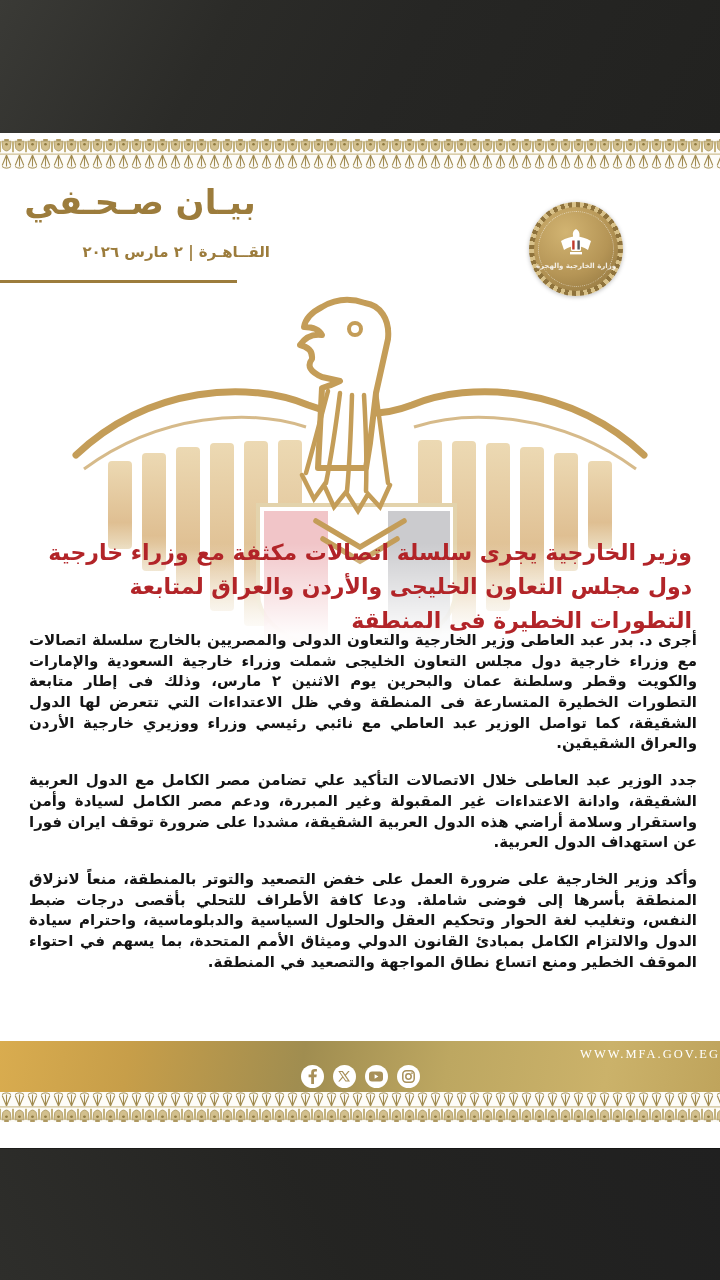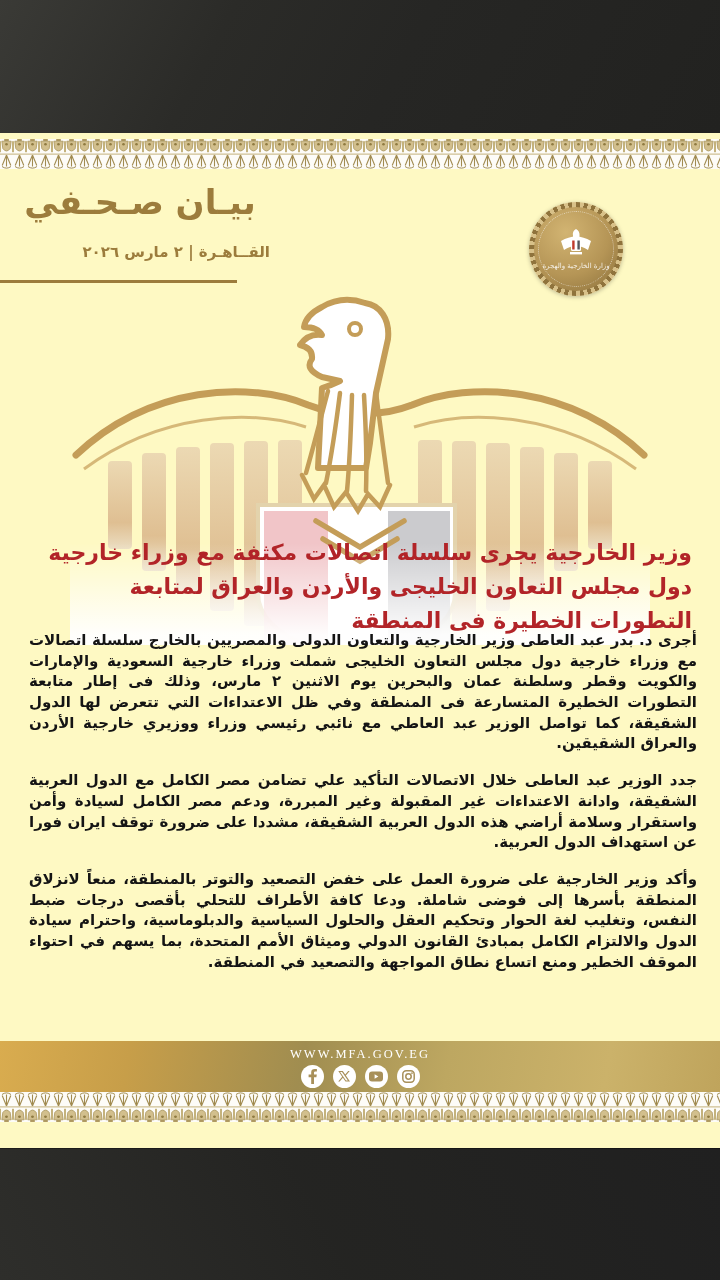--- a/index.html
+++ b/index.html
@@ -1,19 +1,19 @@
 <!DOCTYPE html>
 <html lang="ar"><head>
 <meta charset="utf-8">
 <style>
   * { margin:0; padding:0; box-sizing:border-box; }
   body { background:#555; font-family:"DejaVu Sans", sans-serif; }
   .frame {
     position:relative; width:720px; height:1280px; margin:0 auto;
-    background:#fef9c3; overflow:hidden;
+    background:#ffffff; overflow:hidden;
   }
   
   .black-top {
     position:absolute; left:0; top:0; width:720px; height:133px;
     background:linear-gradient(118deg,#3a3a36 0%,#2b2b28 30%,#262624 55%,#222220 100%);
   }
   .black-bottom {
     position:absolute; left:0; top:1148px; width:720px; height:132px;
     background:linear-gradient(62deg,#2e2e2b 0%,#242422 45%,#202020 100%);
     border-top:1px solid rgba(0,0,0,.35);
@@ -49,21 +49,21 @@
     width:100%; height:100%; border-radius:50%;
     background:radial-gradient(circle at 38% 30%, #d2b472 0%, #b59556 55%, #8a6f3a 100%);
     display:flex; flex-direction:column; align-items:center; justify-content:center;
     position:relative;
   }
   .seal-ring {
     position:absolute; inset:4px; border-radius:50%;
     border:1px dotted rgba(255,255,255,.55);
   }
   .seal-text {
-    direction:rtl; color:#fff; font-size:7px; font-weight:400;
+    direction:rtl; color:#fff; font-size:7px; font-weight:700;
     opacity:.85; margin-top:2px; text-align:center; line-height:1.2;
   }
   
   .watermark { position:absolute; left:70px; top:293px; width:580px; height:352px; }
   
   .headline {
     position:absolute; left:28px; right:28px; top:536px;
     direction:rtl; 
     font-size:22px; font-weight:700; color:#b22428; line-height:1.55;
   }
@@ -75,21 +75,21 @@
   }
   .body-text p { margin-bottom:16px;margin-left:6px; }
   
   .footer-band {
     position:absolute; left:0; top:1041px; width:720px; height:51px;
     background:linear-gradient(100deg,#d9ac4f 0%,#c79e49 18%,#a08d50 42%,#bda761 62%,#cbb26a 84%,#bfa45c 100%);
     text-align:center;
   }
   .website {
     font-family:"Liberation Serif", serif;
-    color:#fff; font-size:12.5px; letter-spacing:2px; padding-top:6px;
+    color:#fff; font-size:12.5px; letter-spacing:2px; padding-top:6px;text-align:right;
   }
   .social-row {
     display:flex; justify-content:center; gap:9px; margin-top:3px;
   }
   .social-circle {
     width:23px; height:23px; border-radius:50%; background:#fff;
     display:flex; align-items:center; justify-content:center;
     color:#a8905a; font-weight:800; font-size:14px; line-height:1;
     cursor:pointer;
   }

